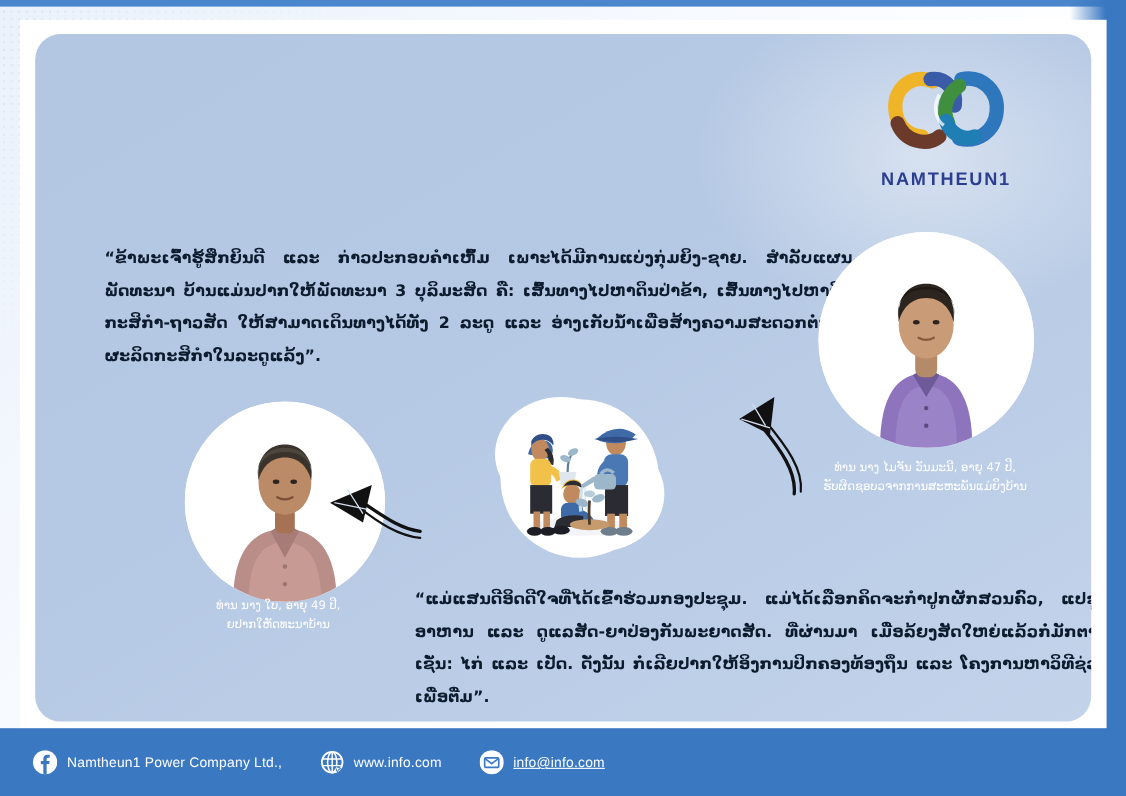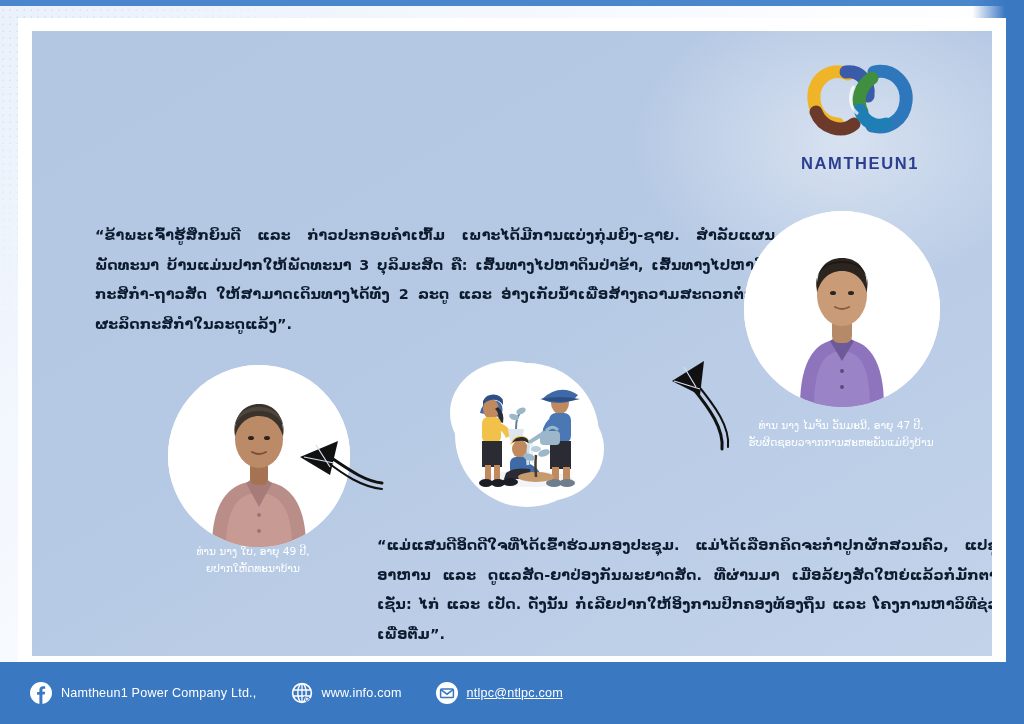--- a/index.html
+++ b/index.html
@@ -71,20 +71,21 @@
     background: #ffffff;
   }
 
   
   .panel {
     position: absolute;
     left: 32px; top: 31px;
     width: 960px; height: 625px;
     background: linear-gradient(150deg, #b3c7e2 0%, #b6c9e4 45%, #c2d3ea 100%);
     overflow: hidden;
+    border-radius: 23px;
   }
   .panel-sheen {
     position: absolute;
     right: -60px; top: -40px;
     width: 420px; height: 300px;
     background: radial-gradient(closest-side, rgba(255,255,255,0.45), rgba(255,255,255,0));
     pointer-events: none;
   }
 
   
@@ -388,18 +389,18 @@
       </svg>
       <span class="footer-label">www.info.com</span>
     </div>
 
     <div class="footer-item">
       <svg class="fico" width="22" height="22" viewBox="0 0 22 22">
         <circle cx="11" cy="11" r="11" fill="#ffffff"></circle>
         <rect x="4.6" y="7" width="12.8" height="8.6" rx="1.1" fill="none" stroke="#3a78c2" stroke-width="1.5"></rect>
         <path d="M4.9 7.6 L11 12.2 L17.1 7.6" fill="none" stroke="#3a78c2" stroke-width="1.5"></path>
       </svg>
-      <span class="footer-link">ntlpc@ntlpc.com</span>
+      <span class="footer-link">info@info.com</span>
     </div>
 
   </div>
 
 </div>
 
 </body></html>

